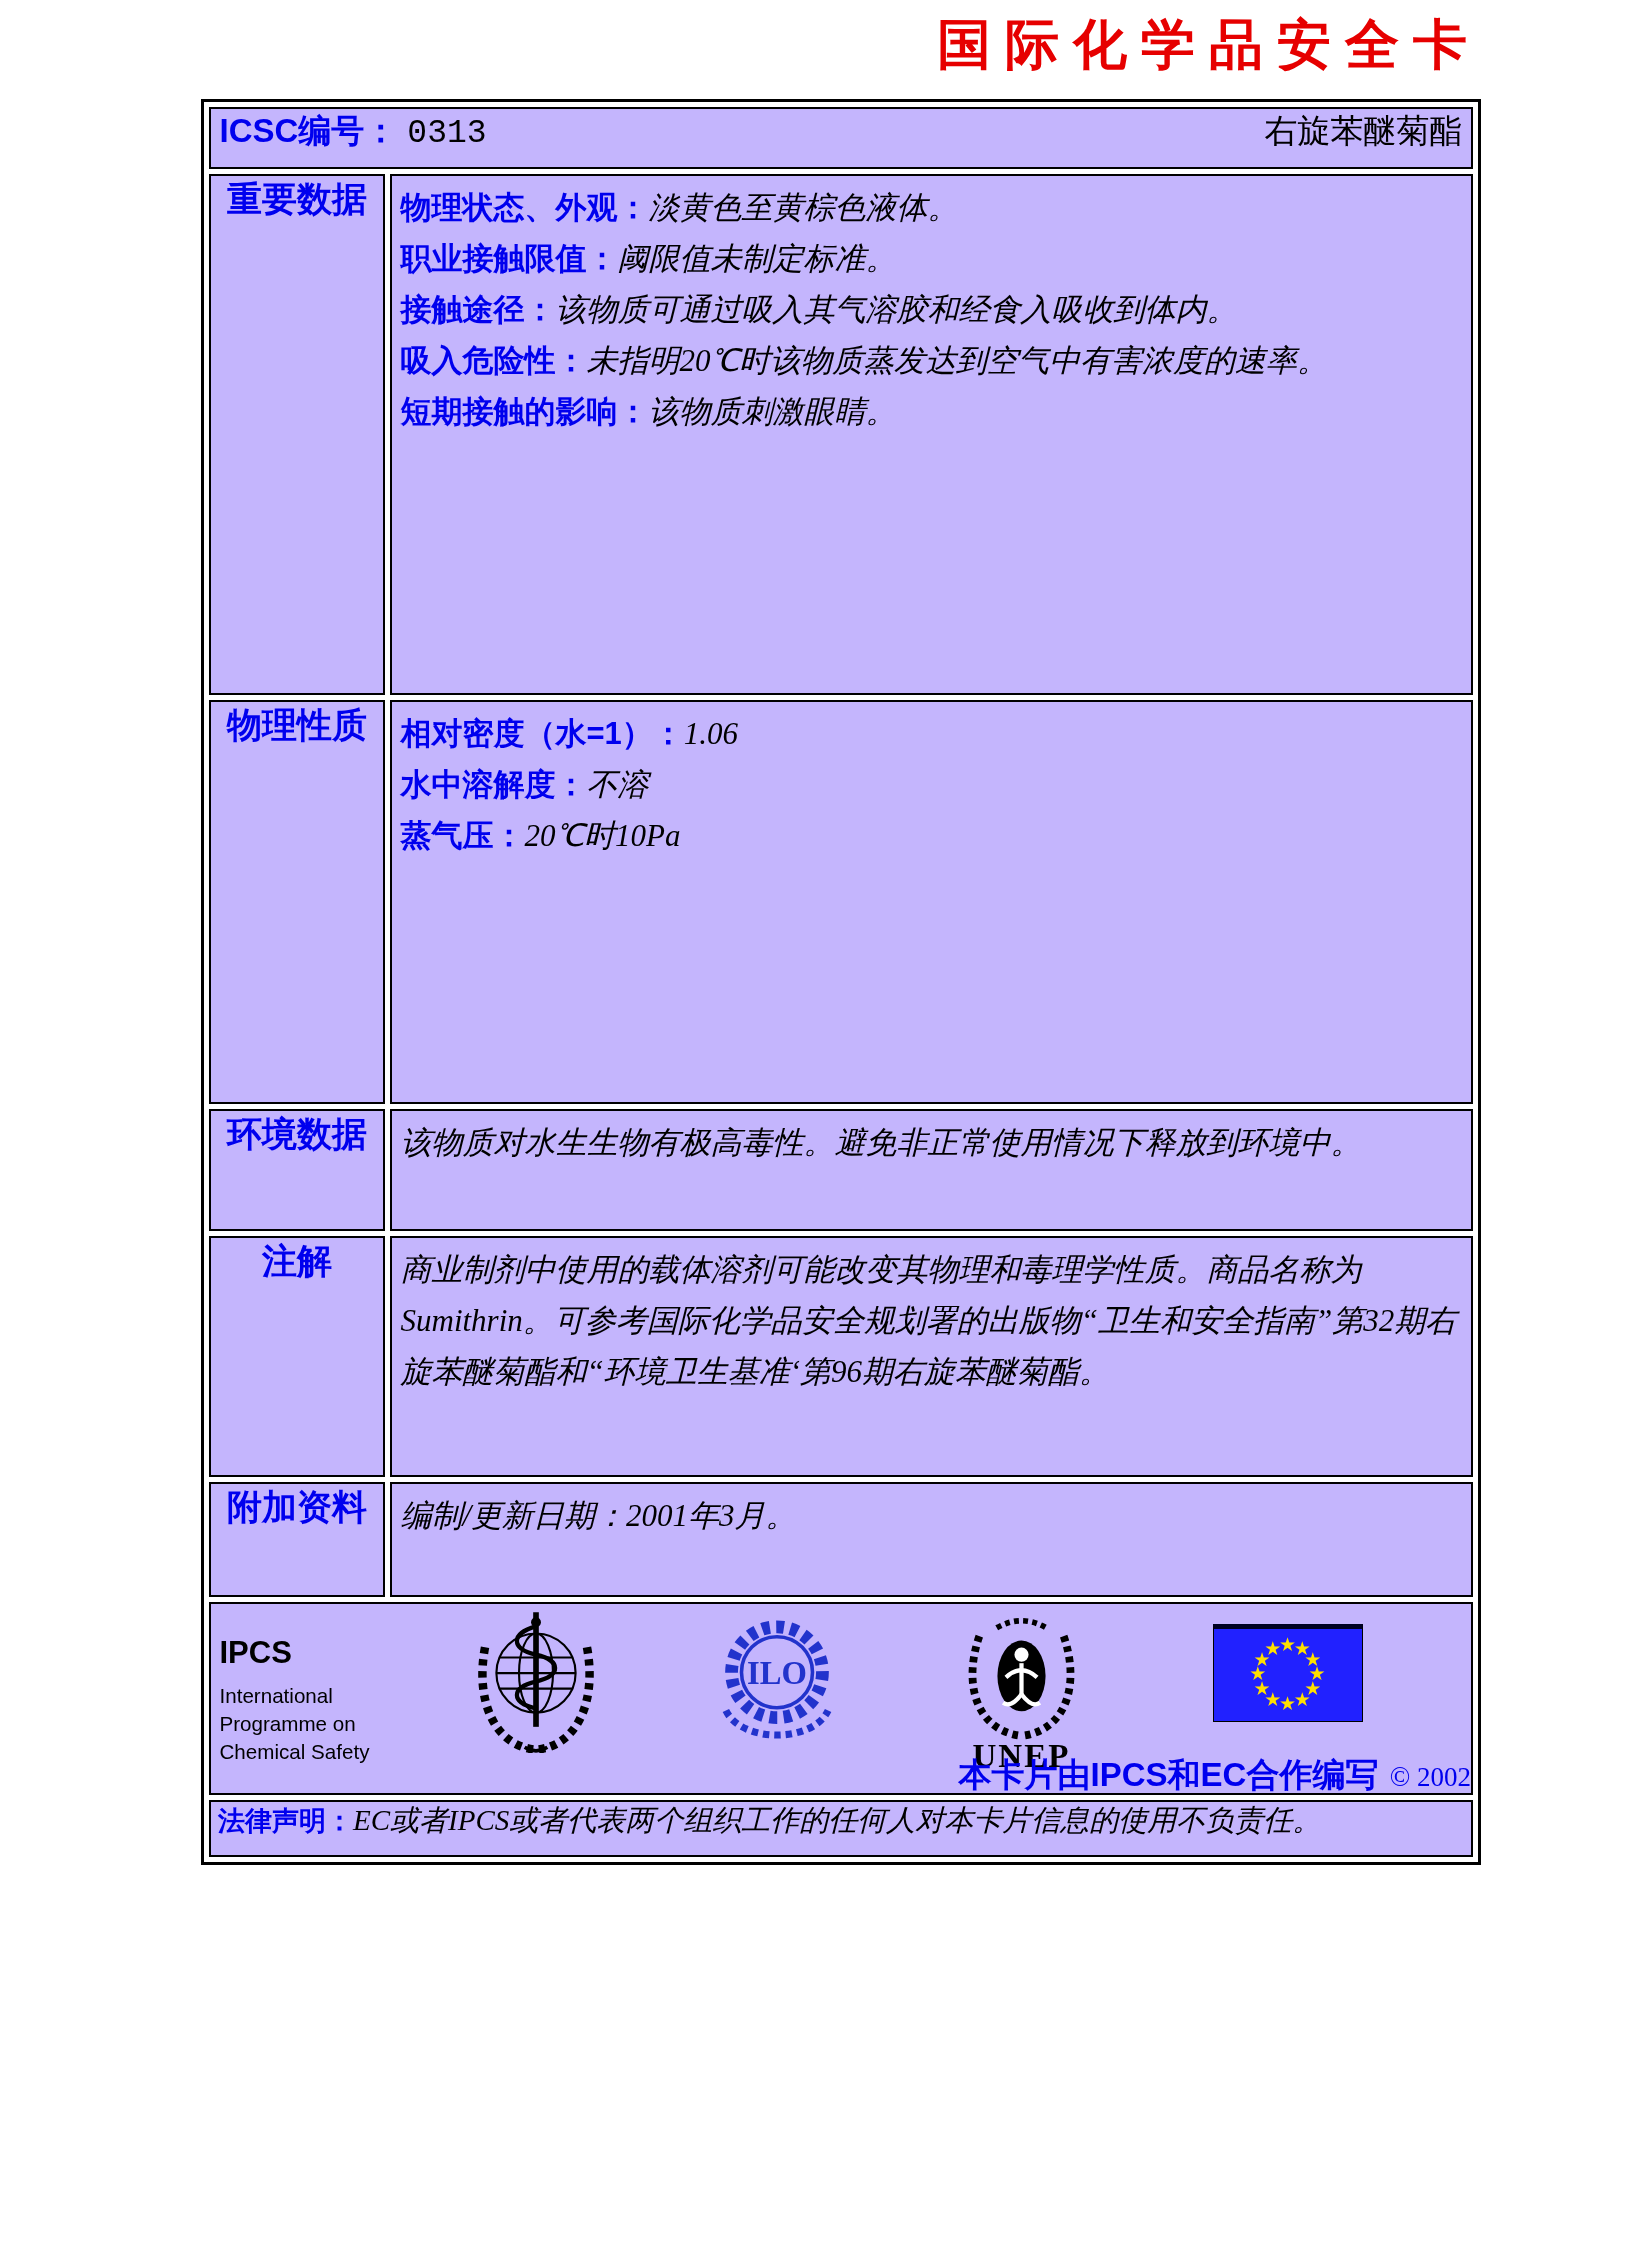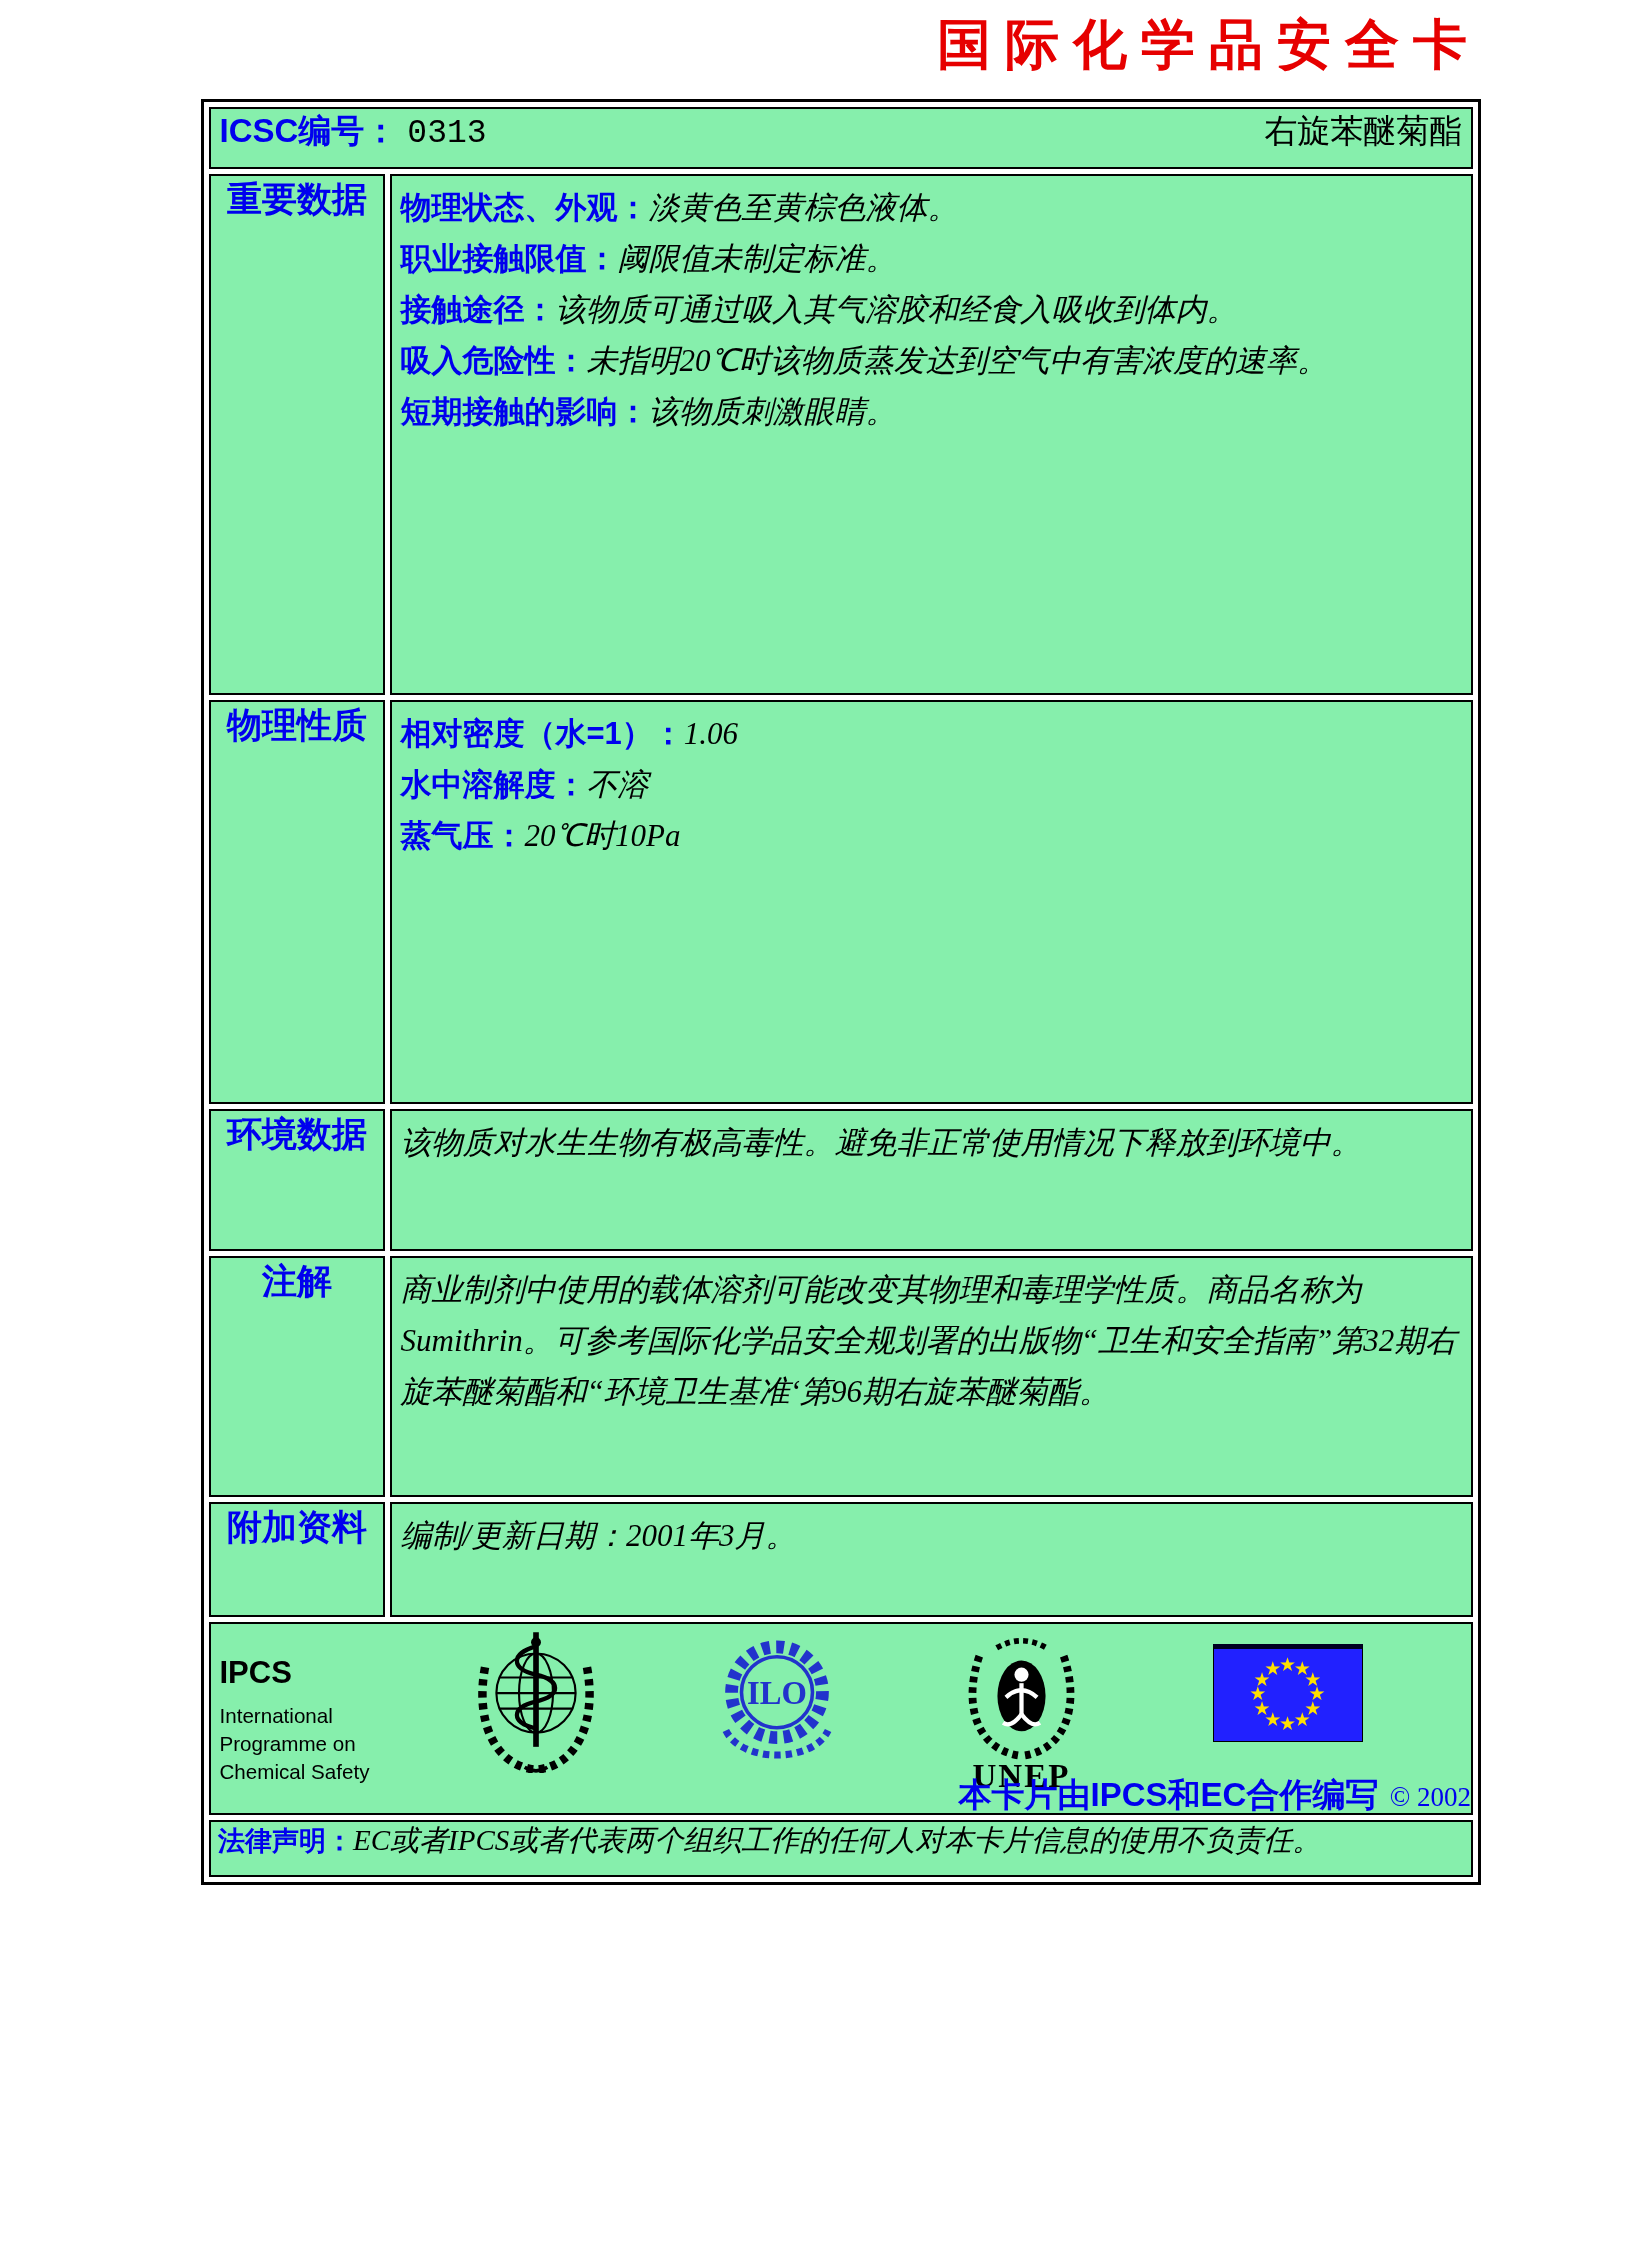--- a/index.html
+++ b/index.html
@@ -18,21 +18,21 @@
   .doc-title{
     position:absolute;top:8.5px;left:201px;width:1280px;text-align:right;
     font-size:54px;font-weight:bold;color:var(--title-red);
     font-family:"DejaVu Serif",serif;letter-spacing:14px;
   }
   table.card{
     position:absolute;top:99px;left:201px;width:1280px;
     border:3.5px solid #000;border-collapse:separate;border-spacing:5px;
     table-layout:fixed;background:#fff;
   }
-  table.card td{border:2.1px solid #000;vertical-align:top;overflow:hidden;background:#86efac;}
+  table.card td{border:2.1px solid #000;vertical-align:top;overflow:hidden;background:#c4b5fd;}
   td.hdr{vertical-align:middle;padding:0 8.5px;}
   .hdr-flex{display:flex;justify-content:space-between;align-items:center;}
   .hdr-left{font-size:33px;white-space:nowrap;}
   .chem{font-size:33px;font-family:"Liberation Serif",serif;white-space:nowrap;}
   td.label{
     text-align:center;vertical-align:middle;color:var(--accent-blue);
     font-family:"Liberation Sans",sans-serif;font-weight:bold;font-size:35px;
     padding:0;
   }
   td.content{padding:5.7px 8.5px;font-size:31px;line-height:51px;}
@@ -98,21 +98,21 @@
   <tr>
     <td class="label" style="height:404px">物理性质</td>
     <td class="content">
       <div><span class="fld">相对密度（水=1）：</span><span class="txt">1.06</span></div>
       <div><span class="fld">水中溶解度：</span><span class="txt">不溶</span></div>
       <div><span class="fld">蒸气压：</span><span class="txt">20℃时10Pa</span></div>
     </td>
   </tr>
 
   <tr>
-    <td class="label" style="height:142px">环境数据</td>
+    <td class="label" style="height:122px">环境数据</td>
     <td class="content">
       <span class="txt">该物质对水生生物有极高毒性。避免非正常使用情况下释放到环境中。</span>
     </td>
   </tr>
 
   <tr>
     <td class="label" style="height:241px">注解</td>
     <td class="content">
       <span class="txt">商业制剂中使用的载体溶剂可能改变其物理和毒理学性质。商品名称为Sumithrin。可参考国际化学品安全规划署的出版物“卫生和安全指南”第32期右旋苯醚菊酯和“环境卫生基准‘第96期右旋苯醚菊酯。</span>
     </td>

